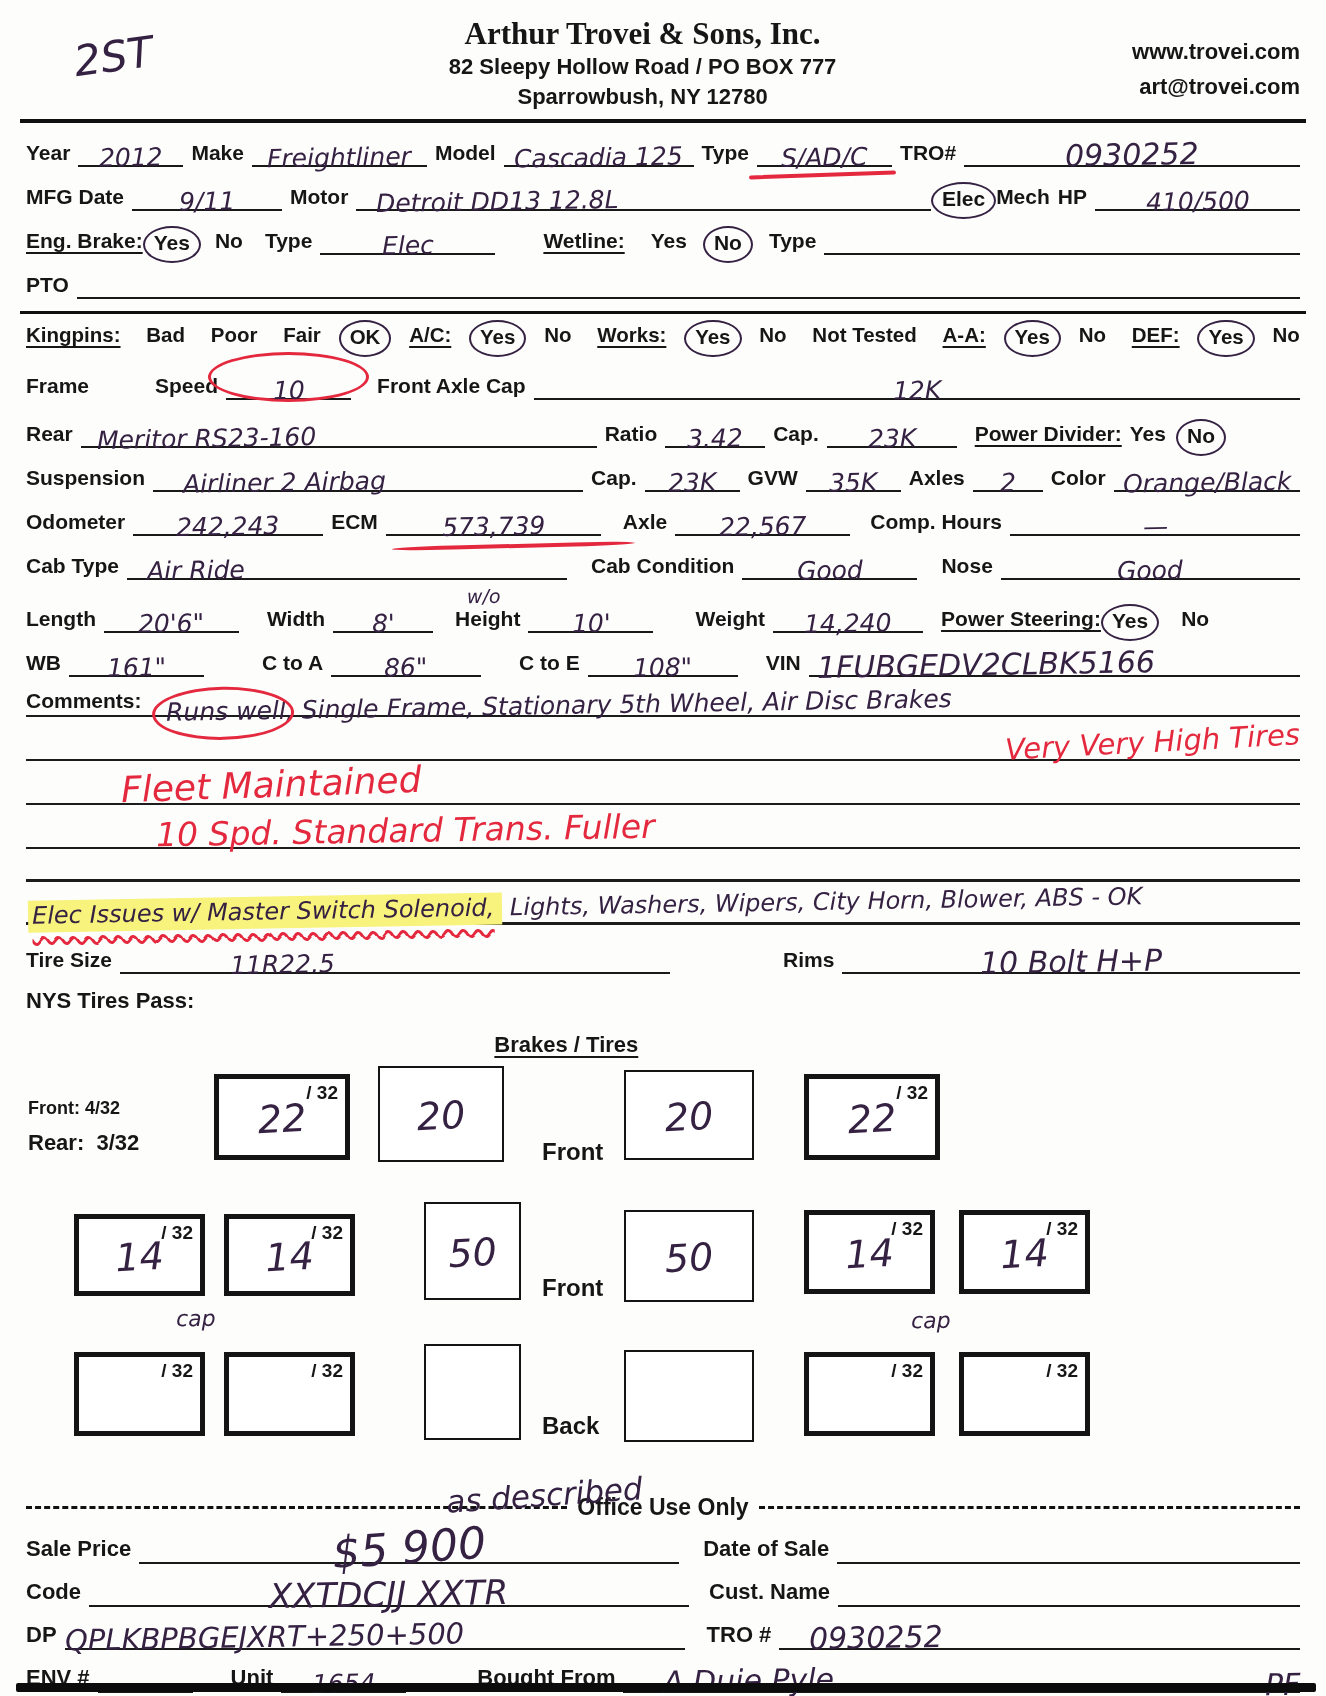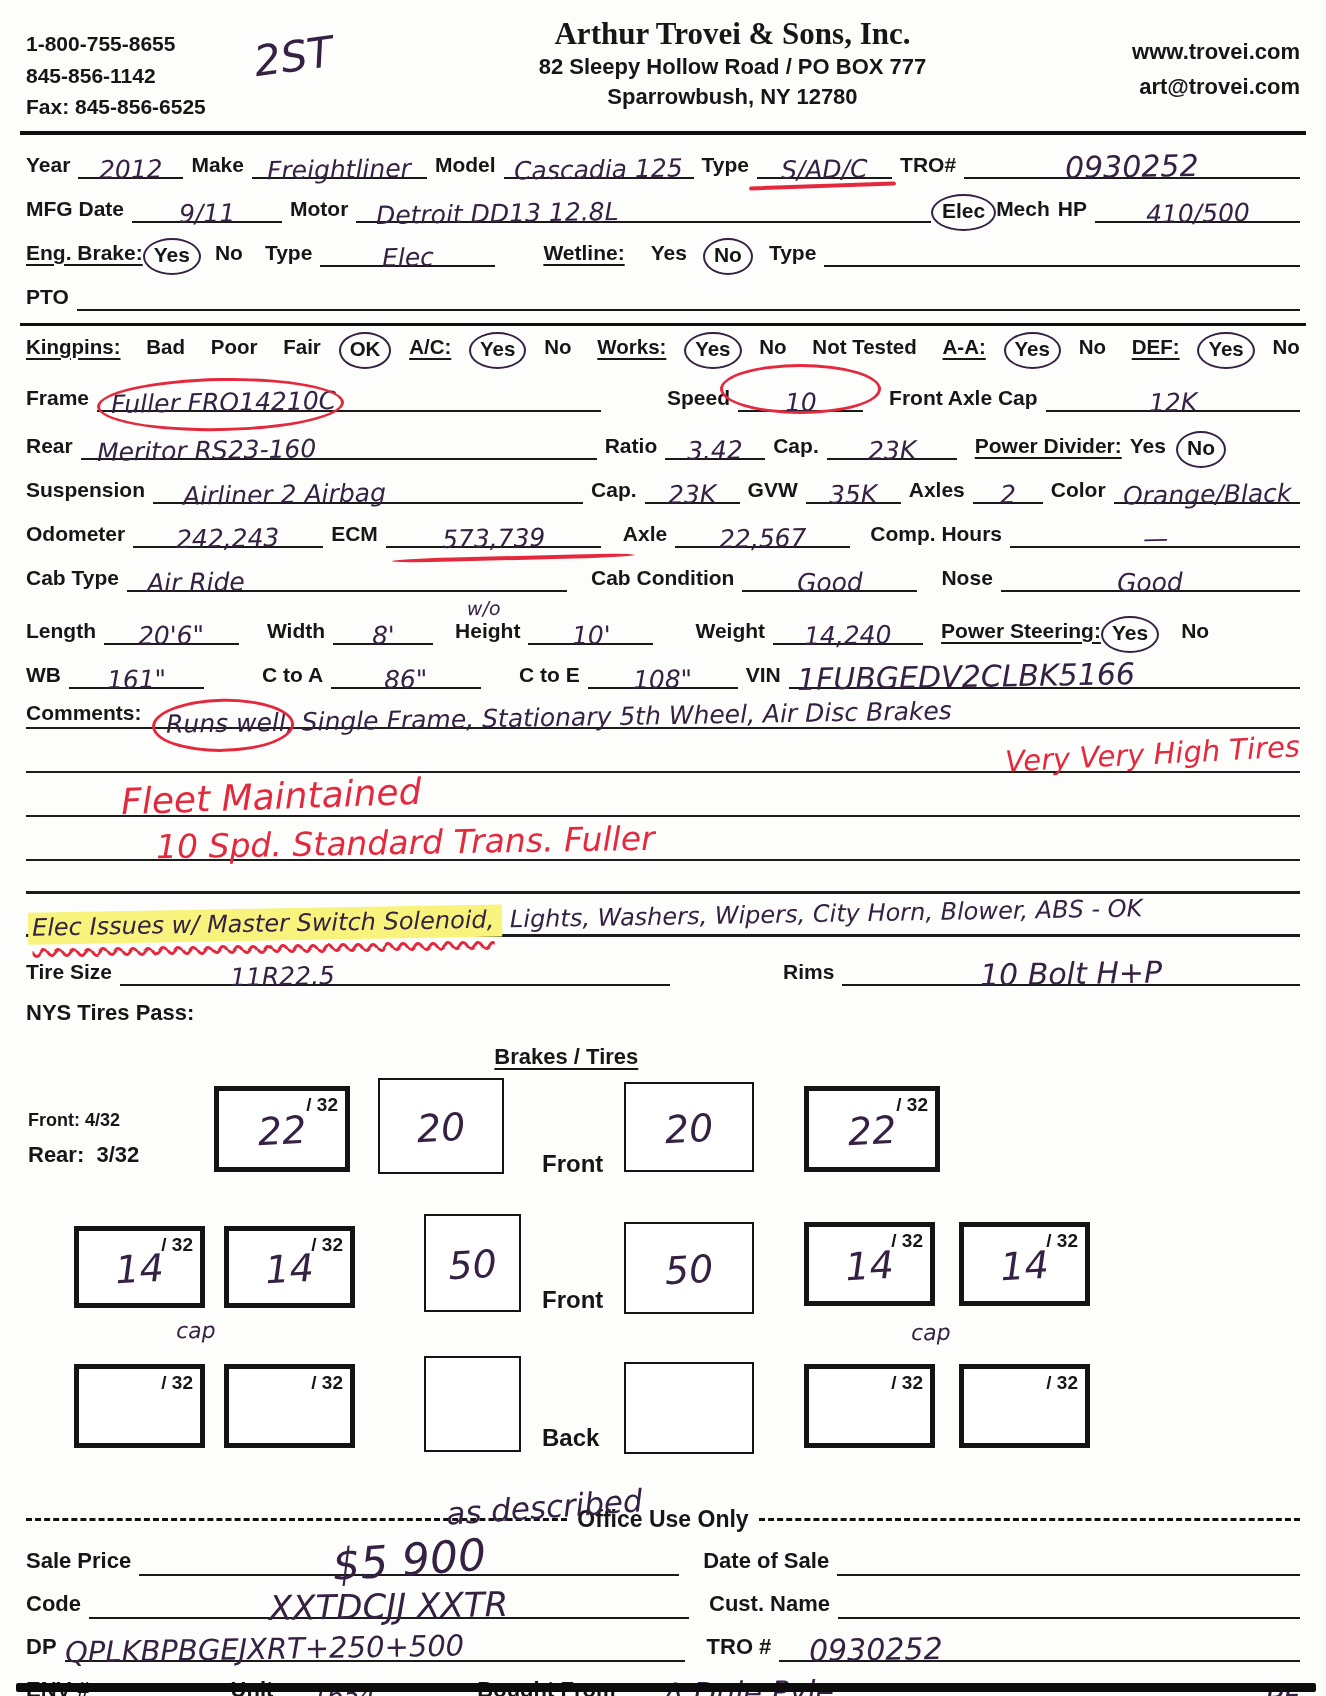--- a/index.html
+++ b/index.html
@@ -62,25 +62,20 @@
   .orow{display:flex;align-items:flex-end;margin-top:8px;font-size:22px;font-weight:600;gap:8px;}
   .asdesc{position:absolute;top:-14px;left:420px;font-size:31px;transform:rotate(-4deg);}
   .bottombar{position:absolute;left:16px;right:10px;bottom:4px;height:9px;background:#0c0c0c;border-radius:2px;}
 </style>
 </head>
 <body>
 
 <div id="page">
 
   <div class="hdr">
-    <div class="hdr-left">
-      <div>1-800-755-8655</div>
-      <div>845-856-1142</div>
-      <div>Fax: 845-856-6525</div>
-    </div>
     <div class="hdr-note hw" style="font-size:42px;transform:rotate(-8deg);">2ST</div>
     <div class="hdr-center">
       <div class="company">Arthur Trovei &amp; Sons, Inc.</div>
       <div class="addr">82 Sleepy Hollow Road / PO BOX 777</div>
       <div class="addr">Sparrowbush, NY 12780</div>
     </div>
     <div class="hdr-right">
       <div>www.trovei.com</div>
       <div>art@trovei.com</div>
     </div>
@@ -165,23 +160,20 @@
     <span class="l lu">A-A:</span>
     <span class="l pc">Yes</span>
     <span class="l">No</span>
     <span class="l lu">DEF:</span>
     <span class="l pc">Yes</span>
     <span class="l">No</span>
   </div>
 
   <div class="frow" style="margin-top:16px;">
     <span class="l">Frame</span>
-    <span class="v" style="flex:0 0 490px;justify-content:flex-start;padding-left:14px;">
-        <span class="hw roc">Fuller FRO14210C</span>
-      </span>
     <span class="l" style="margin-left:58px;">Speed</span>
     <span class="v rov" style="flex:0 0 125px">
         <span class="hw">10</span>
       </span>
     <span class="l" style="margin-left:18px;">Front Axle Cap</span>
     <span class="v grow">
         <span class="hw">12K</span>
       </span>
   </div>
 
@@ -290,21 +282,21 @@
         <span class="hw">161"</span>
       </span>
     <span class="l" style="margin-left:50px;">C to A</span>
     <span class="v" style="flex:0 0 150px">
         <span class="hw">86"</span>
       </span>
     <span class="l" style="margin-left:30px;">C to E</span>
     <span class="v" style="flex:0 0 150px">
         <span class="hw">108"</span>
       </span>
-    <span class="l" style="">VIN</span>
+    <span class="l" style="margin-left:20px;">VIN</span>
     <span class="v grow" style="justify-content:flex-start;padding-left:8px;">
         <span class="hw hw-big">1FUBGEDV2CLBK5166</span>
       </span>
   </div>
 
   <div class="frow" style="border-bottom:2.6px solid #1c1c1c;margin-top:12px;">
     <span class="l">Comments:</span>
     <span class="hw" style="margin:0 0 -3px 16px;"><span class="roc">Runs well</span><span>, Single Frame, Stationary 5th Wheel, Air Disc Brakes</span></span>
   </div>
 

